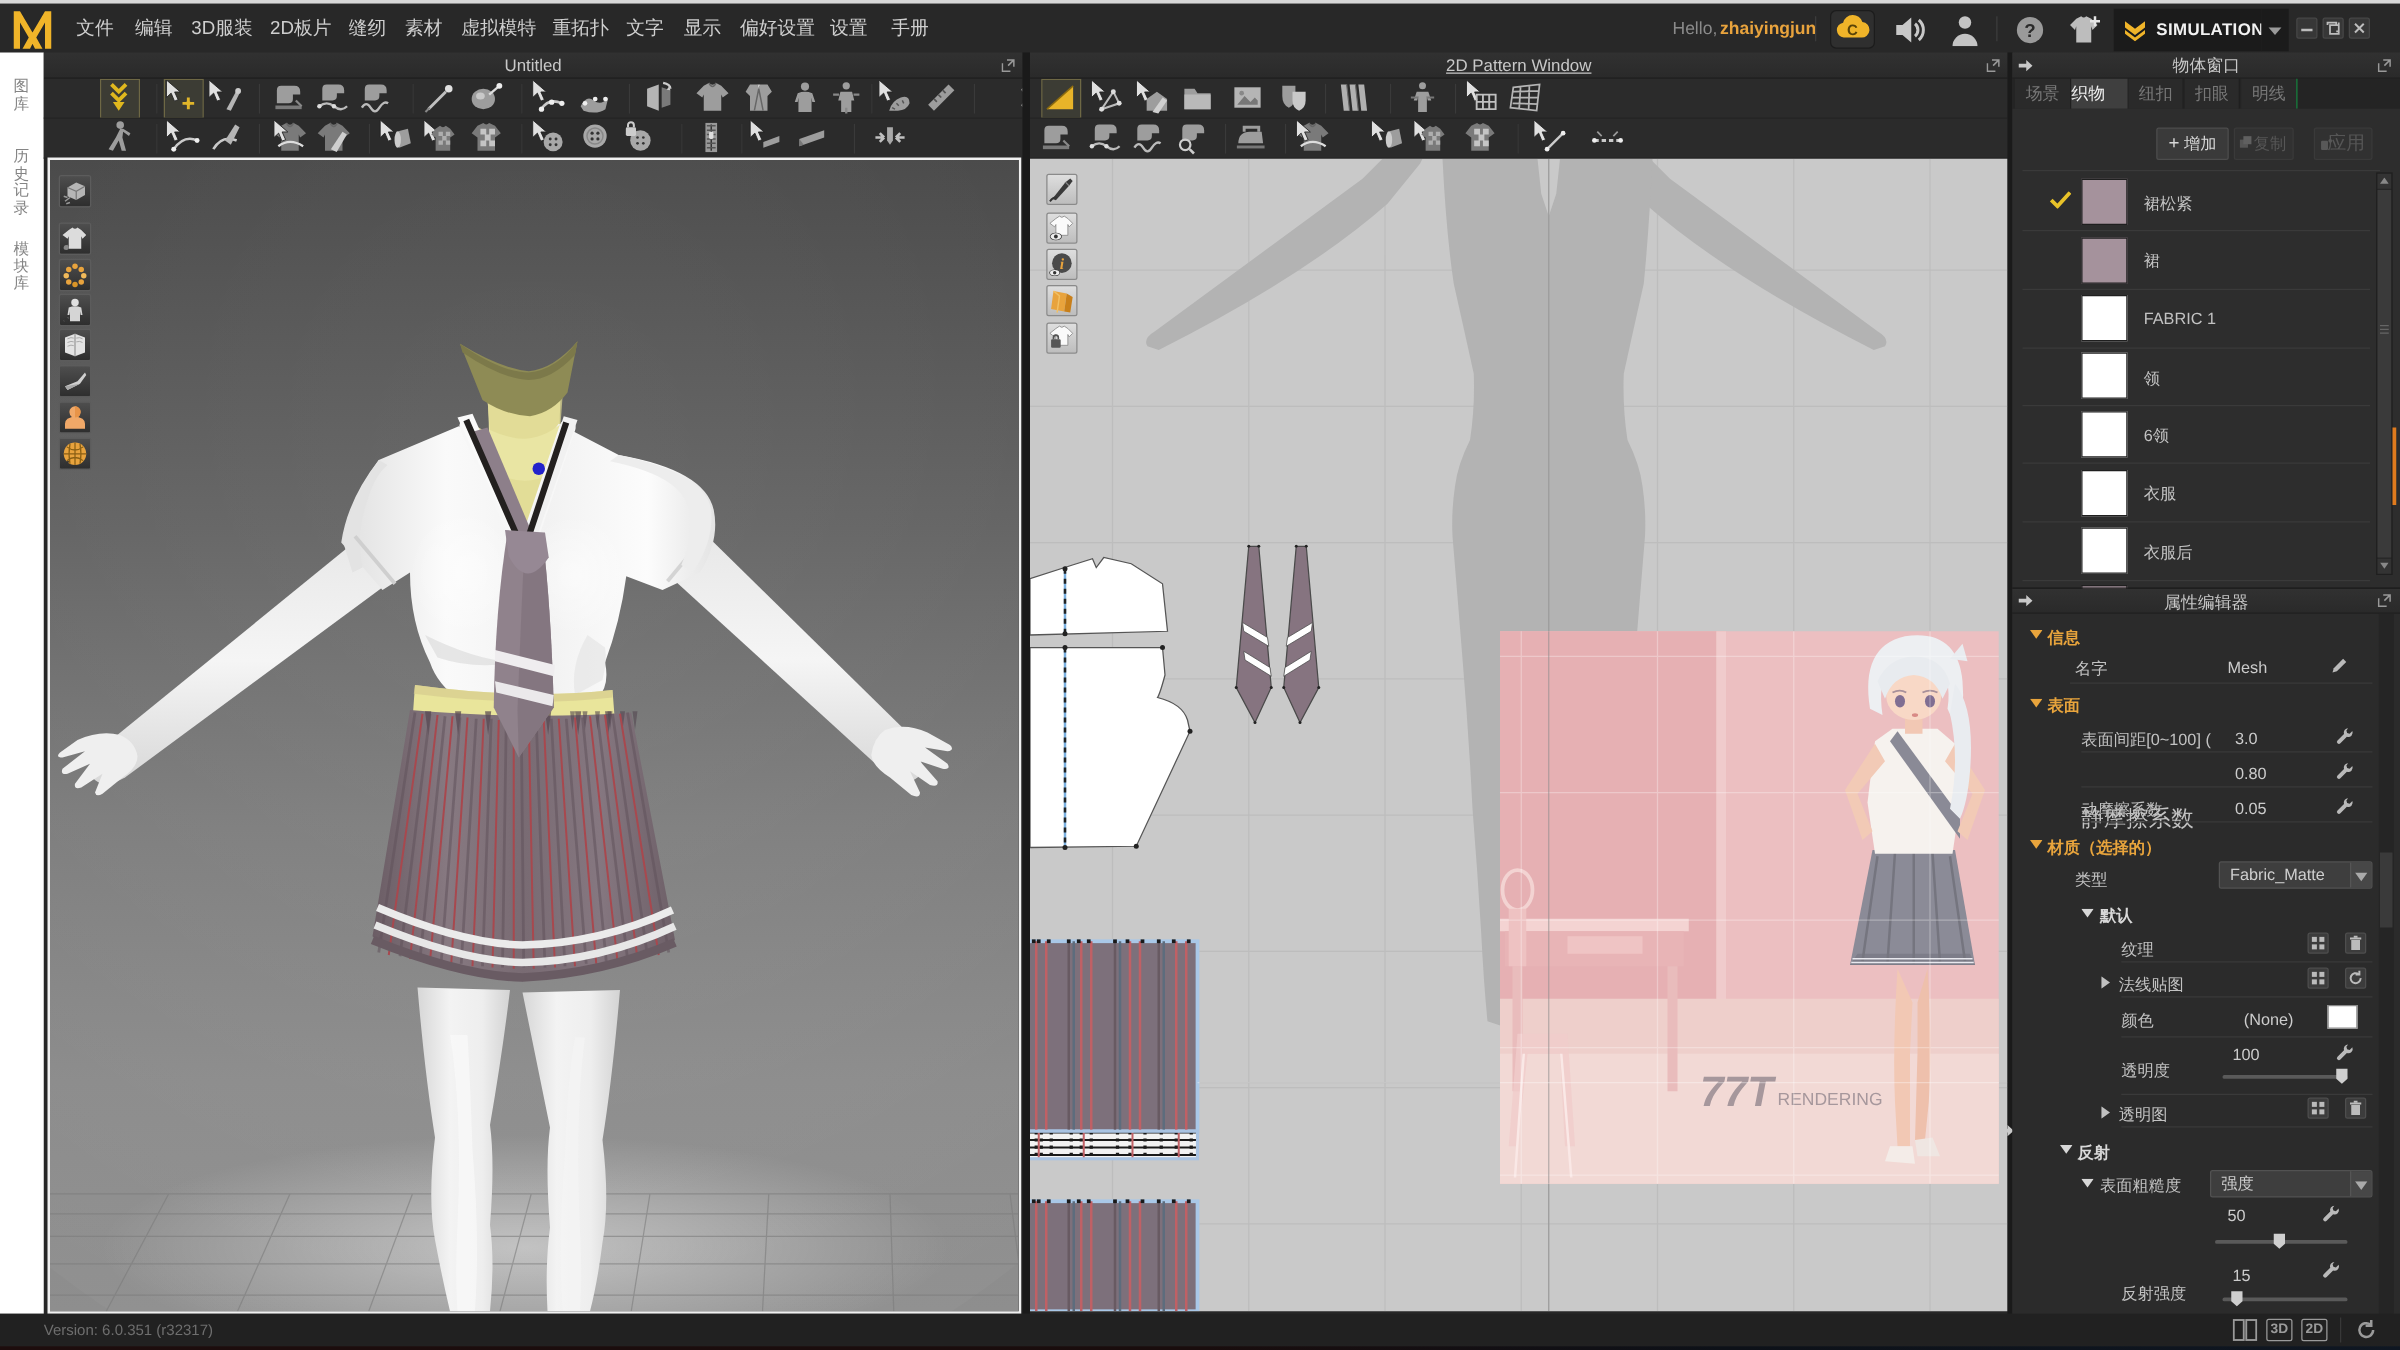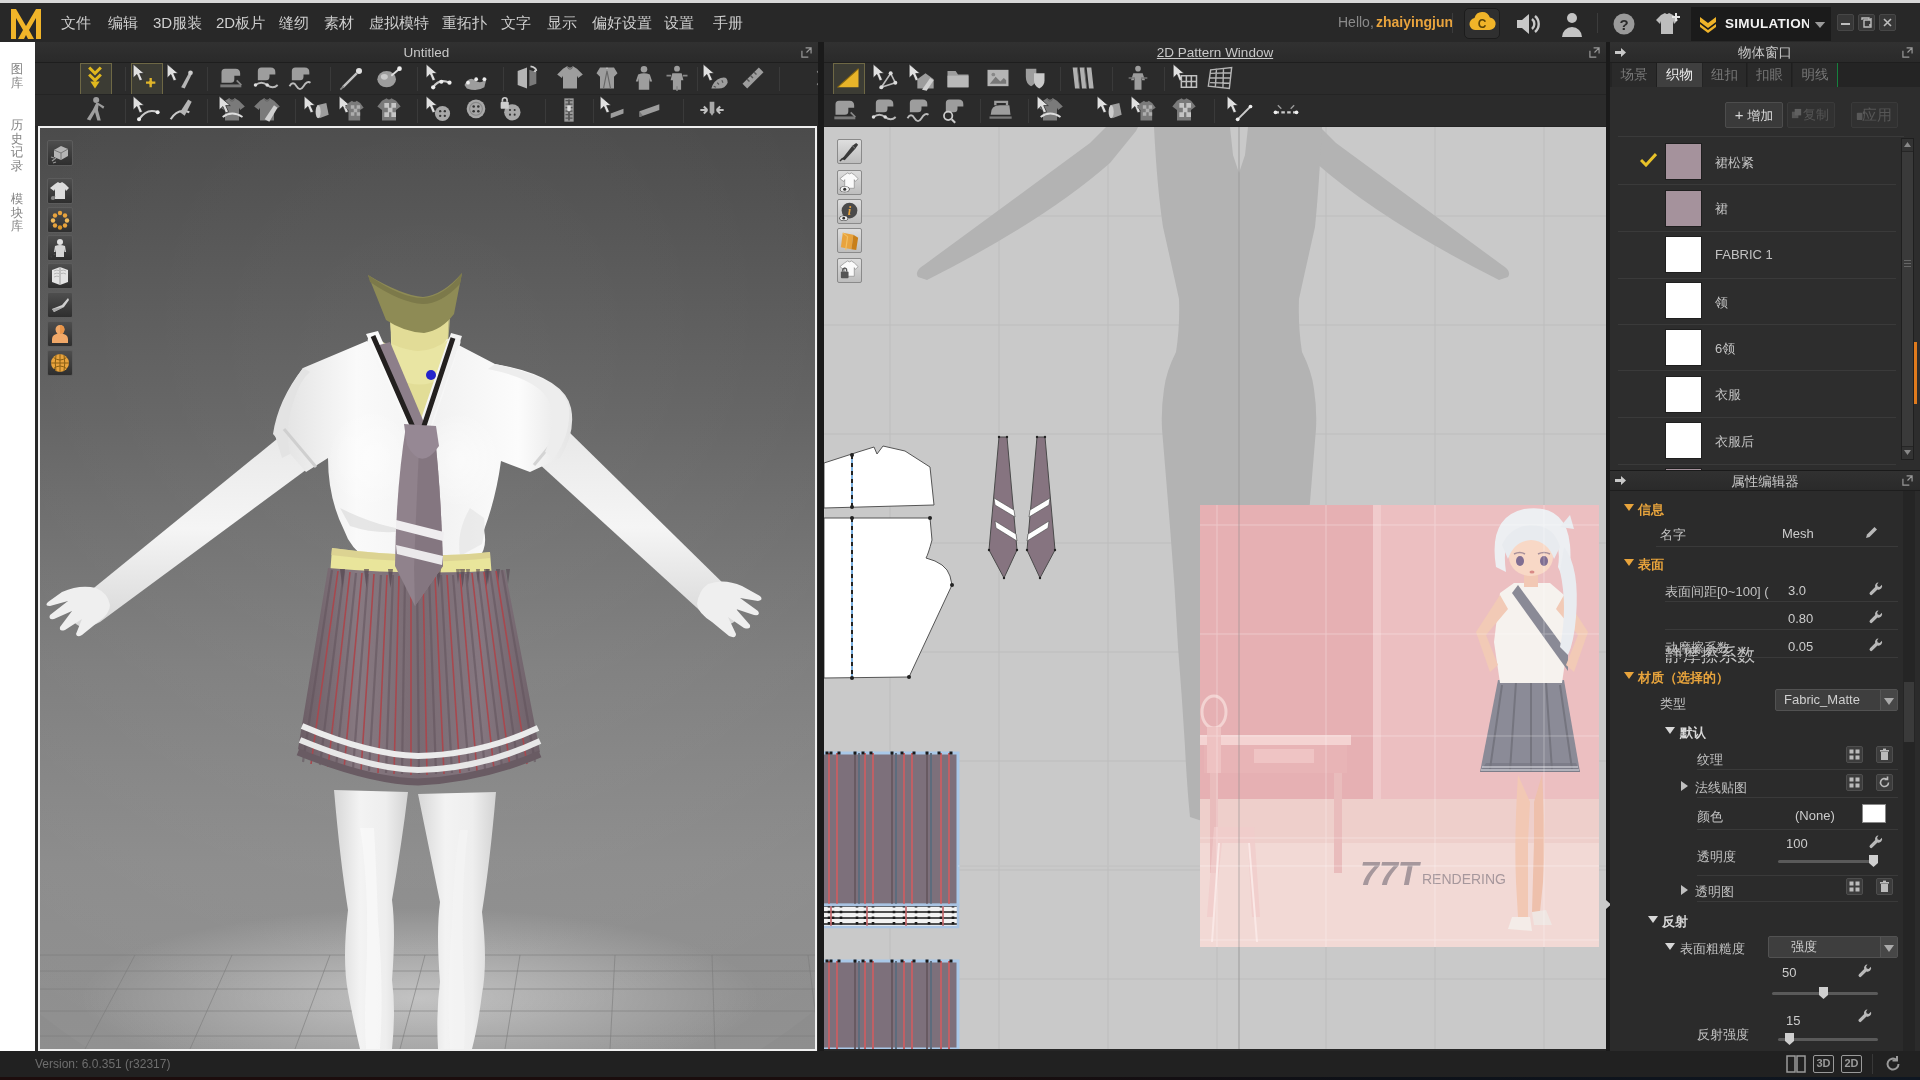--- a/index.html
+++ b/index.html
@@ -736,21 +736,21 @@
   <div class="abs" style="left:1610px; top:42px; width:310px; height:1009px; background:#2b2b2b;">
       <div class="abs" style="left:0;top:0;width:310px;height:21px;background:linear-gradient(#313131,#2a2a2a);border-bottom:1px solid #1e1e1e;color:#c8c8c8;font-size:13.5px;text-align:center;line-height:21px;">物体窗口</div>
       <svg class="abs" style="left:4px;top:5px;" width="13" height="11" viewBox="0 0 13 11">
         <path d="M1 4 h6 V1 l5 4.5 L7 10 V7 H1 Z" fill="#c9c9c9"></path>
       </svg>
       <svg class="abs" style="left:292px;top:5px;" width="11" height="11" viewBox="0 0 12 12">
         <path d="M1 4 v7 h7 M5 1 h6 v6 M11 1 L6 6" stroke="#999" stroke-width="1.3" fill="none"></path>
       </svg>
       <div class="abs" style="left:0;top:21px;width:310px;height:24px;background:#242424;"></div>
       <div class="abs" style="left:2px;top:21px;width:45px;height:24px;background:#2a2a2a;color:#787878;font-size:13.5px;text-align:center;line-height:24px;border-right:1px solid #1f1f1f;">场景</div>
-      <div class="abs" style="left:47px;top:21px;width:45px;height:24px;background:#3f3f3f;color:#f0f0f0;font-size:13.5px;text-align:center;line-height:24px;">织物</div>
+      <div class="abs" style="left:47px;top:21px;width:45px;height:24px;background:#3f3f3f;color:#f0f0f0;font-size:13.5px;text-align:left;line-height:24px;">织物</div>
       <div class="abs" style="left:93px;top:21px;width:44px;height:24px;background:#2a2a2a;color:#787878;font-size:13.5px;text-align:center;line-height:24px;border-right:1px solid #1f1f1f;">纽扣</div>
       <div class="abs" style="left:138px;top:21px;width:44px;height:24px;background:#2a2a2a;color:#787878;font-size:13.5px;text-align:center;line-height:24px;border-right:1px solid #1f1f1f;">扣眼</div>
       <div class="abs" style="left:183px;top:21px;width:45px;height:24px;background:#2a2a2a;color:#787878;font-size:13.5px;text-align:center;line-height:24px;border-right:1px solid #15803d;">明线</div>
       <div class="abs" style="left:0;top:45px;width:310px;height:383px;background:#2d2d2d;"></div>
       <div class="abs" style="left:115px;top:60px;width:58px;height:26px;background:#3a3a3a;border:1px solid #4d4d4d;border-radius:2px;color:#d8d8d8;font-size:13px;text-align:center;line-height:24px;"><span style="font-size:15px;">+</span> 增加</div>
       <div class="abs" style="left:177px;top:60px;width:48px;height:26px;background:#313131;border:1px solid #3a3a3a;border-radius:2px;color:#565656;font-size:13px;text-align:right;line-height:24px;padding-right:5px;">复制</div>
       <svg class="abs" style="left:181px;top:66px;" width="12" height="12" viewBox="0 0 13 13">
         <rect x="1" y="4" width="7" height="7" fill="#555"></rect>
         <rect x="4" y="1" width="7" height="7" fill="#606060"></rect>
       </svg>
@@ -910,21 +910,21 @@
         </svg></div>
       <div class="abs" style="left:87px;top:859px;width:201px;height:1px;background:#3a3a3a;"></div>
       <svg class="abs" style="left:38px;top:874px;" width="10" height="8" viewBox="0 0 10 8">
         <path d="M0 0 h10 L5 7 Z" fill="#d8d8d8"></path>
       </svg>
       <div class="abs" style="left:52px;top:871px;color:#d8d8d8;font-size:13px;font-weight:bold;">反射</div>
       <svg class="abs" style="left:55px;top:901px;" width="10" height="8" viewBox="0 0 10 8">
         <path d="M0 0 h10 L5 7 Z" fill="#d8d8d8"></path>
       </svg>
       <div class="abs" style="left:70px;top:898px;color:#c2c2c2;font-size:13px;">表面粗糙度</div>
-      <div class="abs" style="left:158px;top:894px;width:130px;height:22px;background:#3e3e3e;border:1px solid #525252;border-radius:2px;color:#cfcfcf;font-size:13px;line-height:20px;padding-left:22px;">强度</div>
+      <div class="abs" style="left:158px;top:894px;width:130px;height:22px;background:#3e3e3e;border:1px solid #525252;border-radius:2px;color:#cfcfcf;font-size:13px;line-height:20px;padding-left:8px;">强度</div>
       <div class="abs" style="left:270px;top:895px;width:17px;height:20px;background:#474747;border-left:1px solid #555;"></div>
       <svg class="abs" style="left:274px;top:903px;" width="10" height="8" viewBox="0 0 10 8">
         <path d="M0 0 h10 L5 7 Z" fill="#aaa"></path>
       </svg>
       <div class="abs" style="left:172px;top:923px;color:#cccccc;font-size:13px;">50</div>
       <svg class="abs" style="left:247px;top:921px;" width="15" height="15" viewBox="0 0 15 15">
         <path d="M10.5 1.5 a3.5 3.5 0 0 0 -3.3 4.6 L2 11.3 a1.6 1.6 0 0 0 2.3 2.3 L9.5 8.4 a3.5 3.5 0 0 0 4.4 -4.6 l-2.2 2.2 l-2 -0.6 l-0.6 -2 Z" fill="#b9b9b9"></path>
       </svg>
       <div class="abs" style="left:162px;top:950px;width:106px;height:3px;background:#5a5a5a;border-radius:2px;"></div>
       <svg class="abs" style="left:208px;top:944px;" width="11" height="14" viewBox="0 0 11 14">

